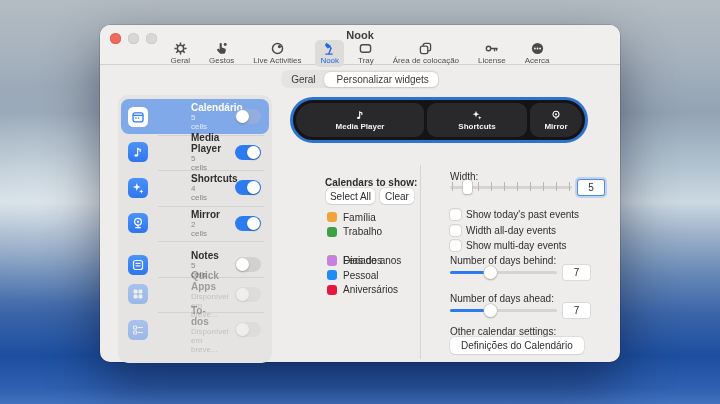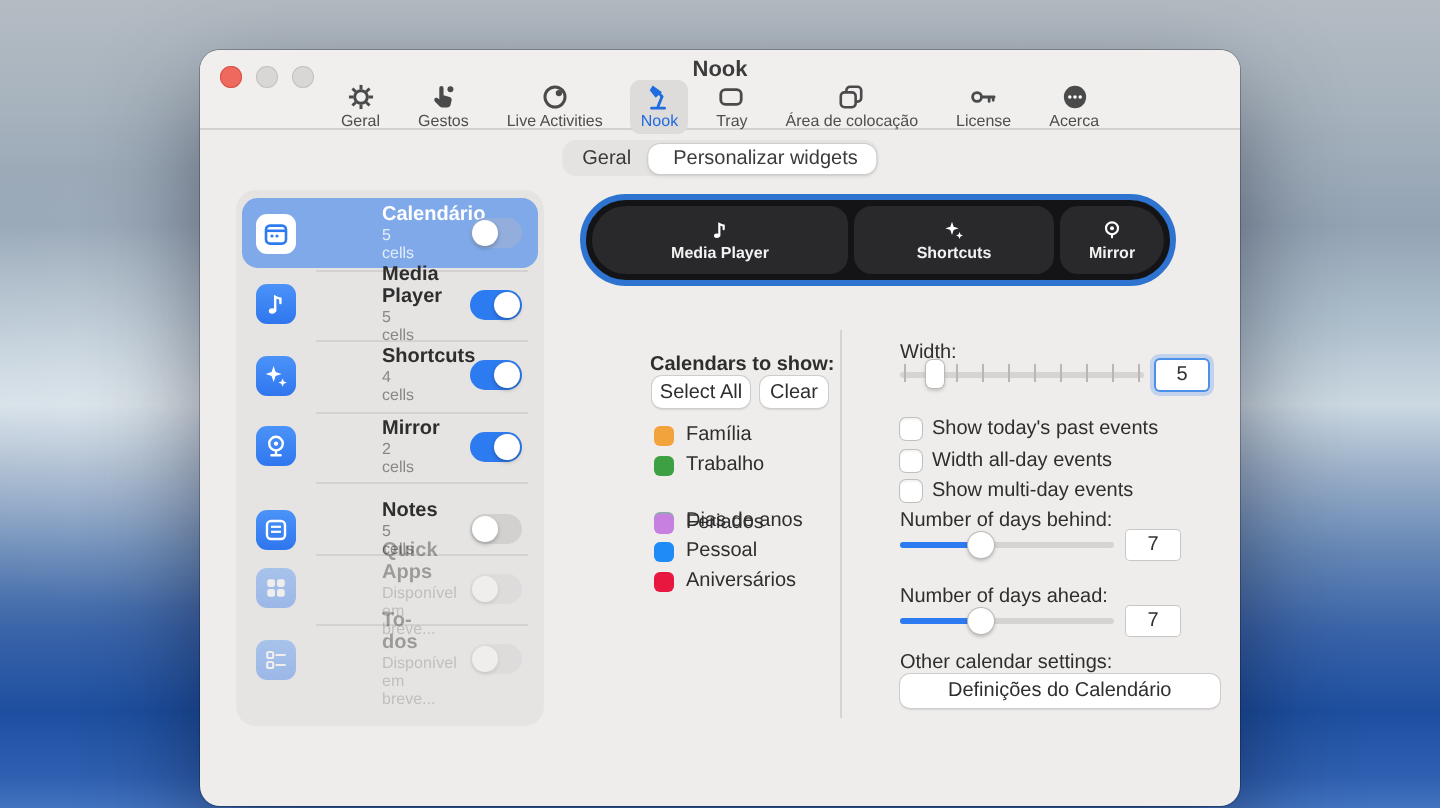--- a/index.html
+++ b/index.html
@@ -5,21 +5,21 @@
   * { margin:0; padding:0; box-sizing:border-box; }
   html,body { width:720px; height:404px; overflow:hidden; }
   body {
     font-family:"Liberation Sans","DejaVu Sans",sans-serif;
     position:relative;
     background:
       radial-gradient(120% 60% at 15% 48%, rgba(255,255,255,0.35) 0%, rgba(255,255,255,0) 45%),
       linear-gradient(180deg,#b4bcc3 0%,#a6b2bd 14%,#93a3b4 28%,#aebfcd 40%,#ccd9e2 50%,#9db1c9 58%,#6688b6 68%,#3a64a9 78%,#1d4fa0 88%,#2e5fb0 96%,#4273c0 100%);
   }
   .window {
-    position:absolute; left:100px; top:25px; width:520px; height:378px;
+    position:absolute; left:100px; top:25px; width:520px; height:337px;
     background:#efedeb; border-radius:10px;
     box-shadow:0 22px 55px rgba(0,0,20,0.45), 0 0 0 0.5px rgba(0,0,0,0.25);
   }
   
   .titlebar { position:absolute; left:0; top:0; right:0; height:40px;
     background:#f1efee; border-radius:10px 10px 0 0; border-bottom:1px solid #d3d1cf; }
   .lights { position:absolute; left:10px; top:8px; display:flex; gap:7px; }
   .light { width:11px; height:11px; border-radius:50%; }
   .light.red { background:#ee6a5f; box-shadow:inset 0 0 0 0.5px #d95549; }
   .light.gray { background:#d9d7d6; box-shadow:inset 0 0 0 0.5px #c5c3c2; }
@@ -73,21 +73,21 @@
   .pwidget:last-child { border-radius:9px 17px 17px 9px; }
   .pw-label { font-size:8px; font-weight:700; color:#f2f2f2; white-space:nowrap; }
   .pw-icon { height:11px; display:flex; align-items:center; }
   
   .cal-heading { position:absolute; left:225px; top:152px; font-size:10px; font-weight:700; color:#2e2e2e; }
   .btn { background:#ffffff; border-radius:5px; font-size:10px; color:#2e2e2e;
     box-shadow:0 0 0 0.5px #cfcdcb, 0 1px 1px rgba(0,0,0,0.1);
     display:flex; align-items:center; justify-content:center; }
   .btn-selectall { position:absolute; left:226px; top:163px; width:49px; height:16px; }
   .btn-clear { position:absolute; left:280px; top:163px; width:34px; height:16px; }
-  .cal-item { position:absolute; left:227px; display:flex; align-items:flex-end; gap:6px; height:12px; }
+  .cal-item { position:absolute; left:227px; display:flex; align-items:center; gap:6px; height:12px; }
   .swatch { width:10px; height:10px; border-radius:3px; flex:0 0 auto; }
   .cal-name { font-size:10px; color:#2e2e2e; white-space:nowrap; }
   .vdivider { position:absolute; left:320px; top:140px; width:1px; height:194px; background:rgba(0,0,0,0.1); }
   
   .slabel { position:absolute; left:350px; font-size:10px; color:#2e2e2e; white-space:nowrap; }
   .track { position:absolute; height:3px; border-radius:2px; background:#d6d4d2; }
   .ticks { position:absolute; left:352px; top:157px; width:118px; height:9px;
     background:repeating-linear-gradient(90deg,#b9b7b5 0 1px,transparent 1px 13px); }
   .knob-rect { position:absolute; width:9px; height:14px; border-radius:3px; background:#ffffff;
     box-shadow:0 0 0 0.5px #bdbbb9, 0 1px 2px rgba(0,0,0,0.25); }
@@ -95,21 +95,21 @@
   .knob-round { position:absolute; width:13px; height:13px; border-radius:50%; background:#ffffff;
     box-shadow:0 0 0 0.5px #bdbbb9, 0 1px 2px rgba(0,0,0,0.3); }
   .valbox { position:absolute; width:26px; height:15px; background:#ffffff; border-radius:2px;
     font-size:10px; color:#2e2e2e; display:flex; align-items:center; justify-content:center;
     box-shadow:0 0 0 0.5px #c9c7c5; }
   .valbox.focused { box-shadow:0 0 0 1px #4a90e8, 0 0 0 3px rgba(90,150,240,0.3); }
   .check-row { position:absolute; left:350px; display:flex; align-items:center; gap:5px; height:12px; }
   .checkbox { width:11px; height:11px; border-radius:3px; background:#ffffff;
     box-shadow:0 0 0 0.5px #c2c0be, inset 0 1px 1px rgba(0,0,0,0.05); flex:0 0 auto; }
   .check-label { font-size:10px; color:#2e2e2e; white-space:nowrap; }
-  .btn-calsettings { position:absolute; left:350px; top:312px; height:17px; padding:0 24px;
+  .btn-calsettings { position:absolute; left:350px; top:312px; height:17px; padding:0 11px;
     white-space:nowrap; }
 </style>
 </head>
 <body>
 
 <div class="window">
 
   <div class="titlebar">
     <div class="lights">
       <span class="light red"></span>

